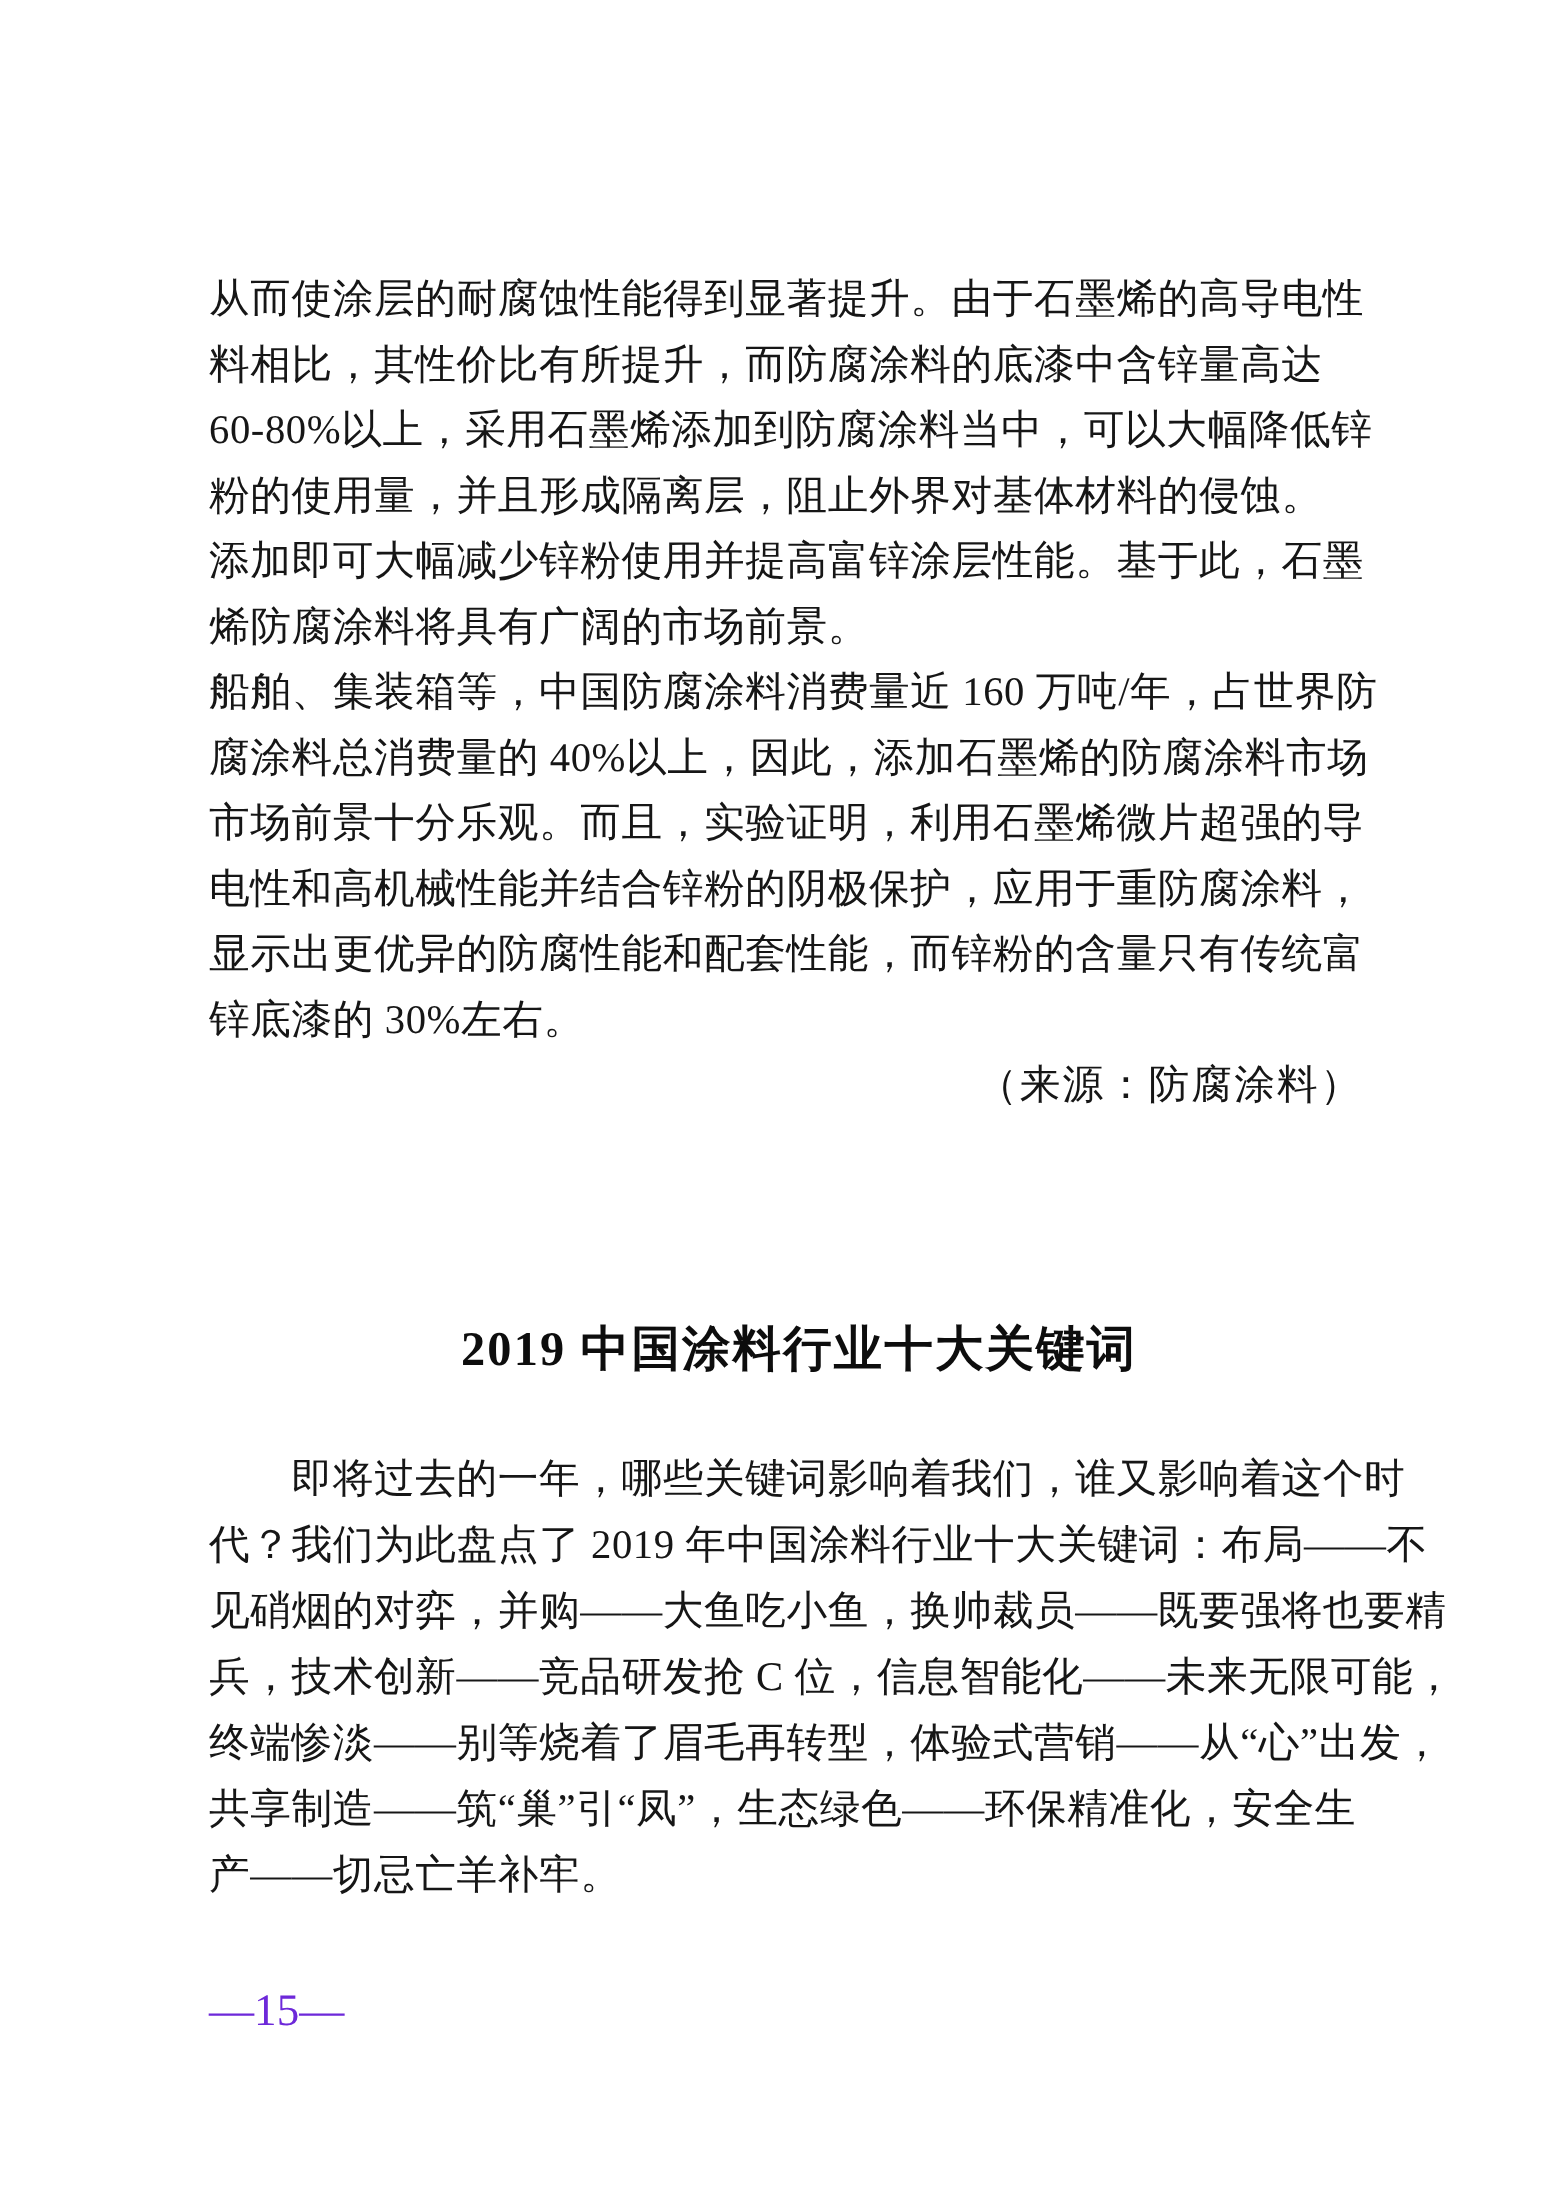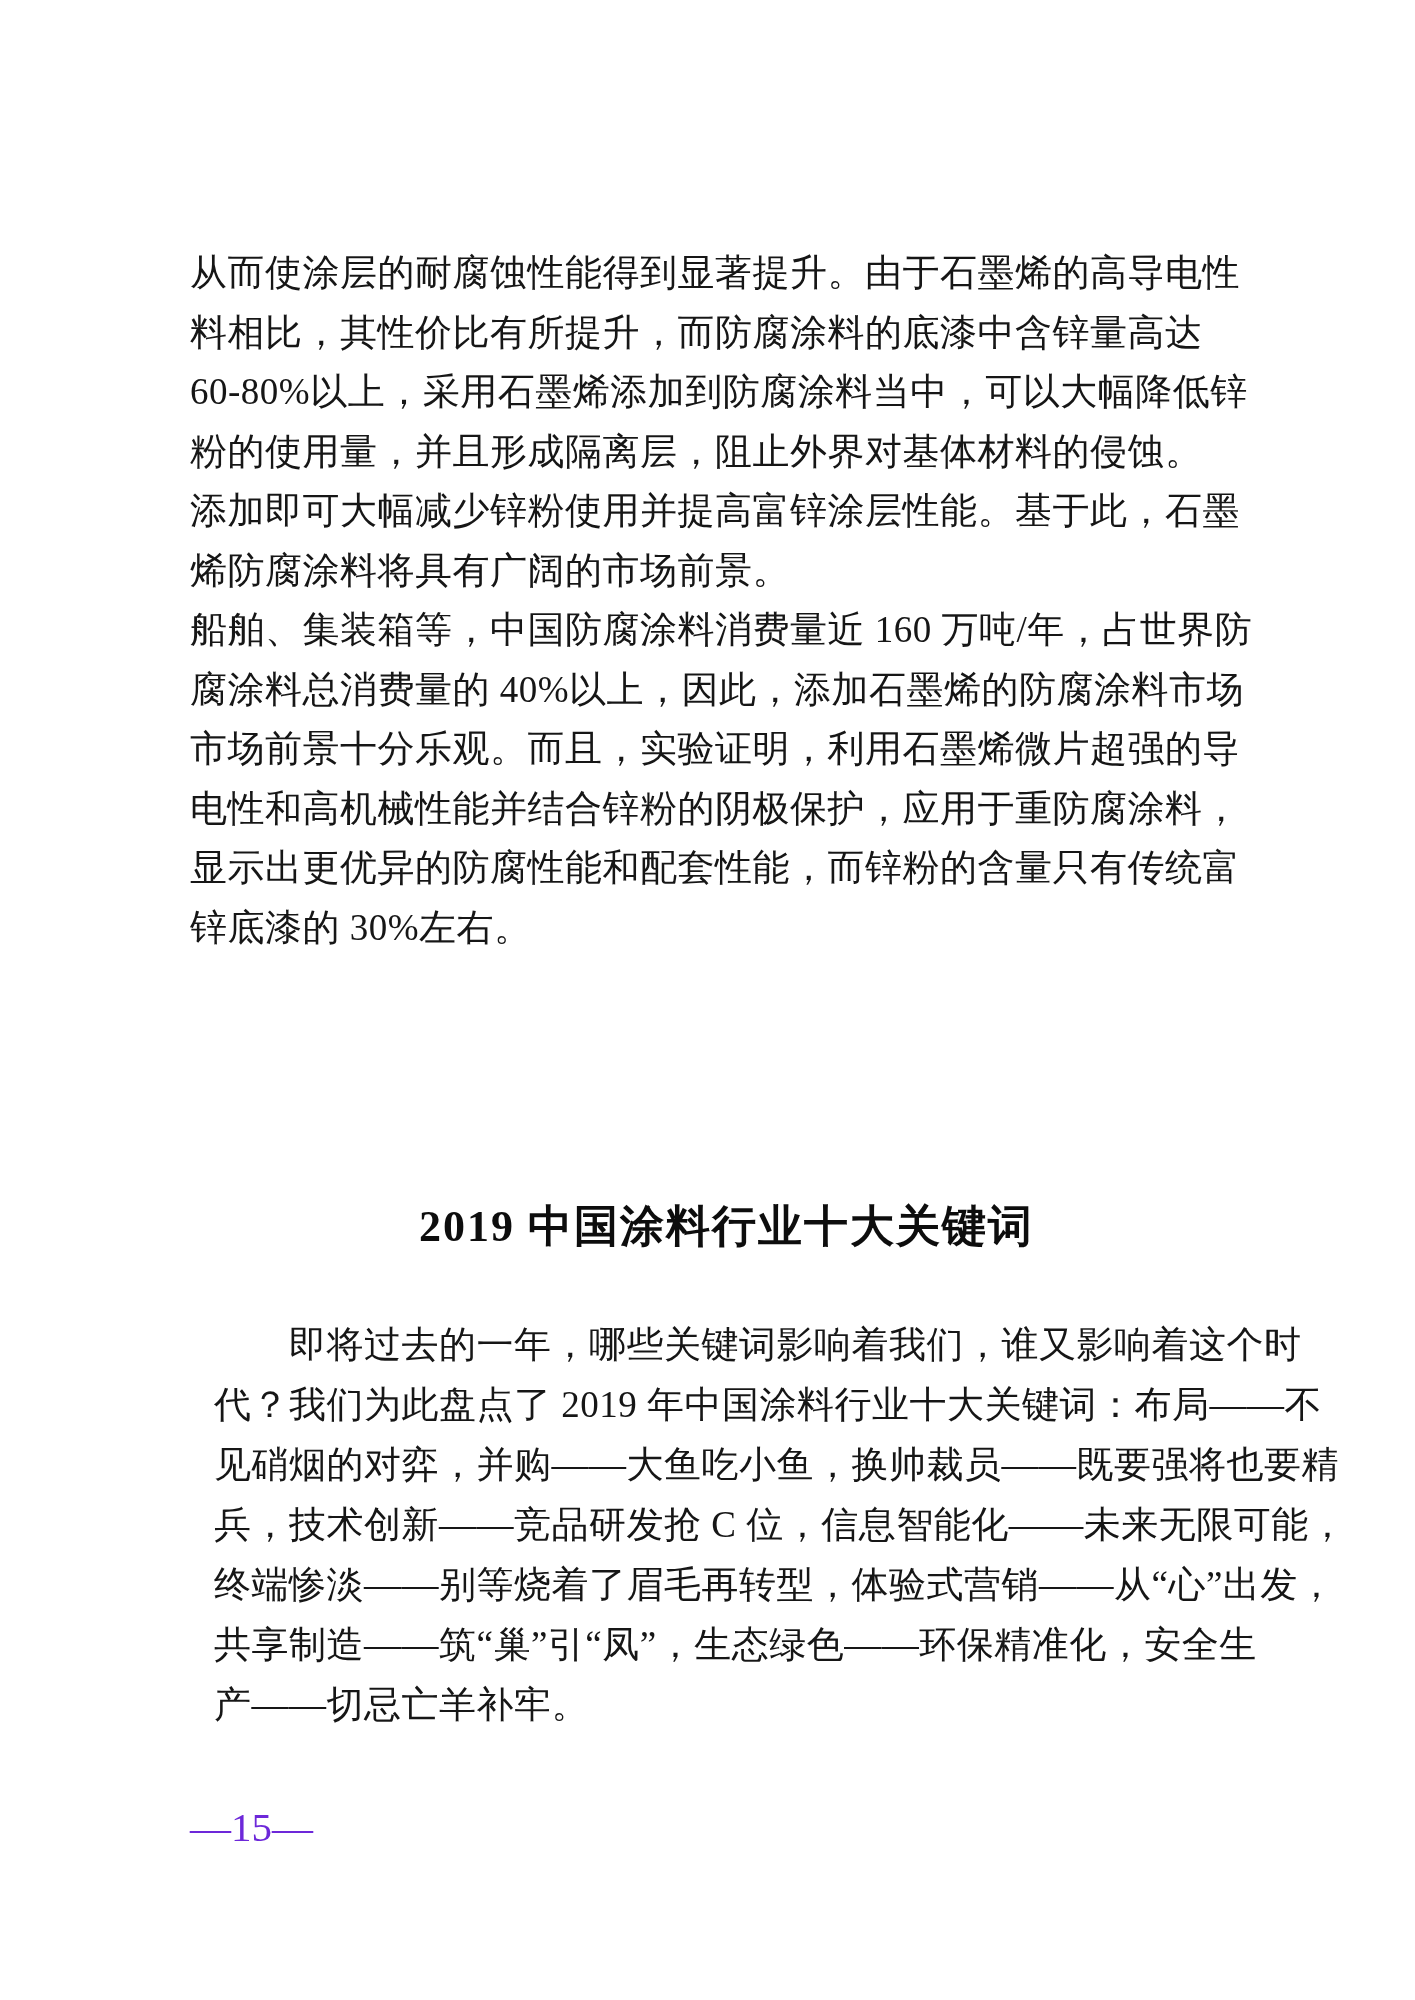--- a/index.html
+++ b/index.html
@@ -23,21 +23,20 @@
     font-size: 37px;
     letter-spacing: 0.5px;
   }
   .block-a {
     top: 243px;
     line-height: 59.5px;
   }
   .block-b {
     top: 1315px;
     line-height: 60px;
-    margin-left: 24px;
   }
   .line {
     white-space: nowrap;
   }
   .line.indent {
     padding-left: 75px;
   }
   .line.right {
     text-align: right;
     letter-spacing: 2px;
@@ -77,20 +76,21 @@
     <div class="line">60-80%以上，采用石墨烯添加到防腐涂料当中，可以大幅降低锌</div>
     <div class="line">粉的使用量，并且形成隔离层，阻止外界对基体材料的侵蚀。</div>
     <div class="line">添加即可大幅减少锌粉使用并提高富锌涂层性能。基于此，石墨</div>
     <div class="line">烯防腐涂料将具有广阔的市场前景。</div>
     <div class="line">船舶、集装箱等，中国防腐涂料消费量近 160 万吨/年，占世界防</div>
     <div class="line">腐涂料总消费量的 40%以上，因此，添加石墨烯的防腐涂料市场</div>
     <div class="line">市场前景十分乐观。而且，实验证明，利用石墨烯微片超强的导</div>
     <div class="line">电性和高机械性能并结合锌粉的阴极保护，应用于重防腐涂料，</div>
     <div class="line">显示出更优异的防腐性能和配套性能，而锌粉的含量只有传统富</div>
     <div class="line">锌底漆的 30%左右。</div>
+    <div class="line right">（来源：防腐涂料）</div>
   </div>
 
   <h1 class="heading">2019 中国涂料行业十大关键词</h1>
 
   <div class="body-text block-b">
     <div class="line indent">即将过去的一年，哪些关键词影响着我们，谁又影响着这个时</div>
     <div class="line">代？我们为此盘点了 2019 年中国涂料行业十大关键词：布局——不</div>
     <div class="line">见硝烟的对弈，并购——大鱼吃小鱼，换帅裁员——既要强将也要精</div>
     <div class="line">兵，技术创新——竞品研发抢 C 位，信息智能化——未来无限可能，</div>
     <div class="line">终端惨淡——别等烧着了眉毛再转型，体验式营销——从“心”出发，</div>

